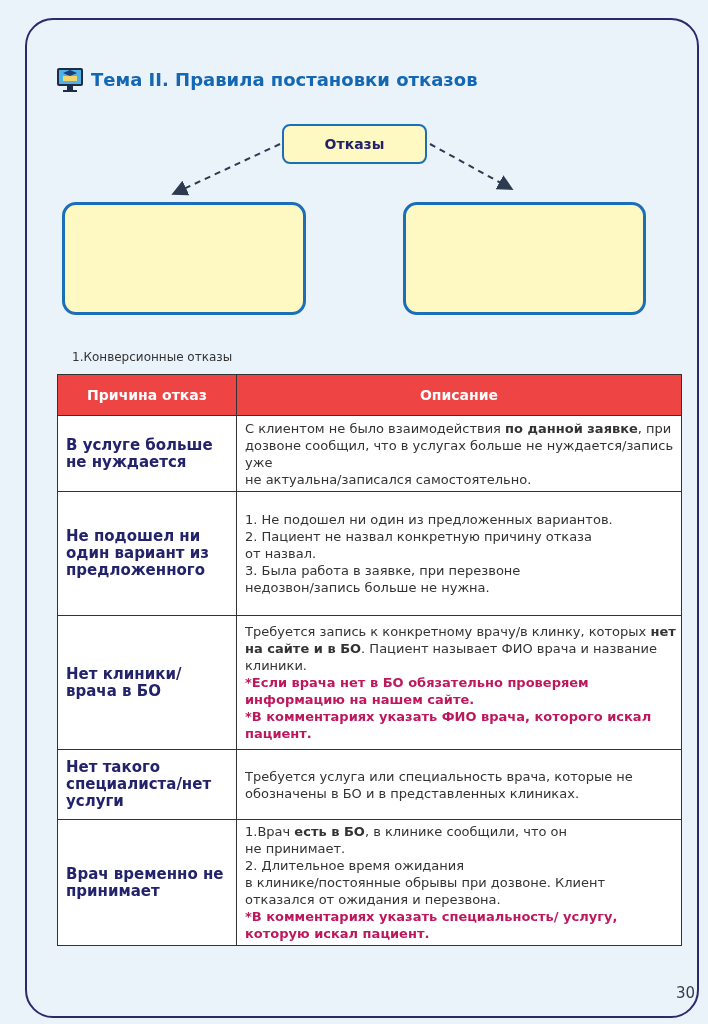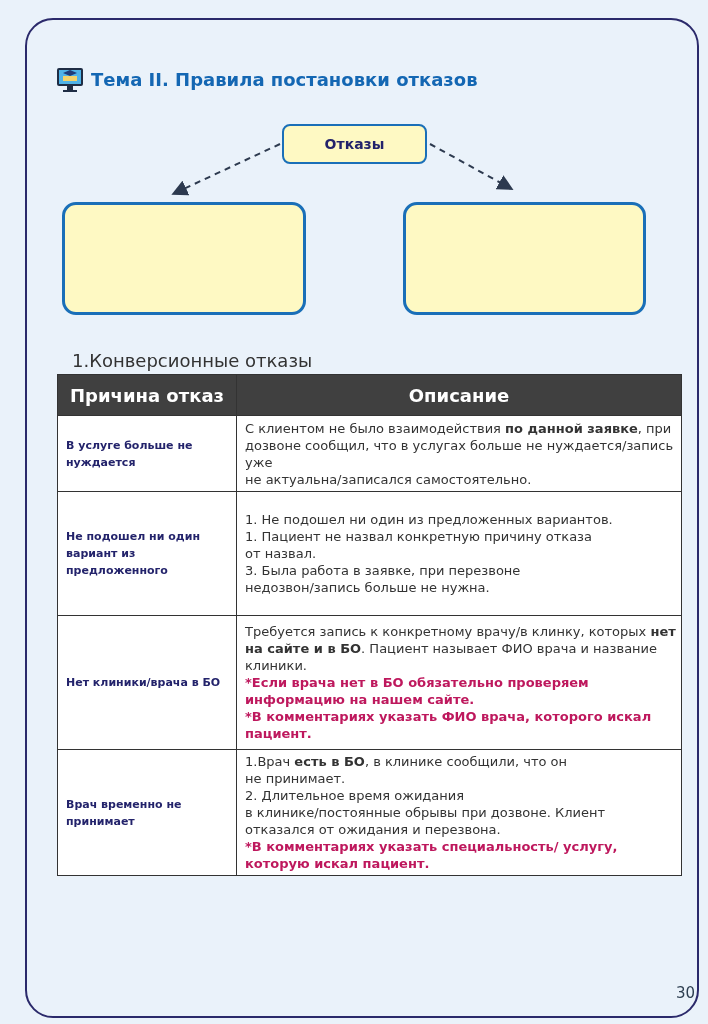--- a/index.html
+++ b/index.html
@@ -6,25 +6,25 @@
   body { width:708px; height:1024px; background:#eaf2fa; position:relative; overflow:hidden; font-family:"DejaVu Sans", sans-serif; }
   .frame { position:absolute; left:25px; top:18px; width:674px; height:1000px; box-sizing:border-box; border:2px solid #2b2a6b; border-radius:28px; }
   .title { position:absolute; left:55px; top:64px; display:flex; align-items:center; gap:6px; }
   .title-text { color:#1467b3; font-weight:bold; font-size:18px; }
   .monitor { width:30px; height:30px; }
   .node { position:absolute; background:#fef9c3; border:2px solid #1a6fb8; border-radius:8px; box-sizing:border-box; }
   .node-root { left:282px; top:124px; width:145px; height:40px; display:flex; align-items:center; justify-content:center; color:#23236b; font-weight:bold; font-size:14px; }
   .node-left { left:62px; top:202px; width:244px; height:113px; border-width:3px; border-radius:14px; }
   .node-right { left:403px; top:202px; width:243px; height:113px; border-width:3px; border-radius:14px; }
   svg.arrows { position:absolute; left:0; top:0; }
-  .section { position:absolute; left:72px; top:350px; font-size:18px; color:#333;text-align:right; }
+  .section { position:absolute; left:72px; top:350px; font-size:12px; color:#333;text-align:right; }
   table { position:absolute; left:57px; top:374px; width:625px; border-collapse:collapse; font-size:13px; }
-  th { background:#404040; color:#fff; height:38px; font-size:18px; border:1.5px solid #333; }
+  th { background:#ef4444; color:#fff; height:38px; font-size:14px; border:1.5px solid #333; }
   td { background:#fff; border:1.5px solid #333; padding:3px 4px 3px 8px; vertical-align:middle; line-height:17px; }
-  td.reason { width:166px; color:#23236b; font-weight:bold; font-size:11px; }
+  td.reason { width:166px; color:#23236b; font-weight:bold; font-size:15px; }
   td.desc { color:#333; }
   .hl { color:#be185d; font-weight:bold; }
   .page-num { position:absolute; left:676px; top:984px; font-size:15px; color:#2d3e50; }
 </style>
 </head>
 <body>
 
 <div class="frame"></div>
 
 <div class="title">
@@ -62,25 +62,29 @@
       <th>Описание</th>
     </tr>
   </thead>
   <tbody id="tbody">
       <tr style="height: 76px;">
         <td class="reason">В услуге больше не нуждается</td>
         <td class="desc"><span>С клиентом не было взаимодействия </span><span style="font-weight: bold;">по данной заявке</span><span>, при дозвоне сообщил, что в услугах больше не нуждается/запись уже</span><br><span>не актуальна/записался самостоятельно.</span></td>
       </tr>
       <tr style="height: 124px;">
         <td class="reason">Не подошел ни один вариант из предложенного</td>
-        <td class="desc"><span>1. Не подошел ни один из предложенных вариантов.</span><br><span>1. Пациент не назвал конкретную причину отказа</span><br><span>от назвал.</span><br><span>3. Была работа в заявке, при перезвоне</span><br><span>недозвон/запись больше не нужна.</span></td>
+        <td class="desc"><span>1. Не подошел ни один из предложенных вариантов.</span><br><span>2. Пациент не назвал конкретную причину отказа</span><br><span>от назвал.</span><br><span>3. Была работа в заявке, при перезвоне</span><br><span>недозвон/запись больше не нужна.</span></td>
       </tr>
       <tr style="height: 134px;">
         <td class="reason">Нет клиники/врача в БО</td>
         <td class="desc"><span>Требуется запись к конкретному врачу/в клинку, которых </span><span style="font-weight: bold;">нет на сайте и в БО</span><span>. Пациент называет ФИО врача и название клиники.</span><br><span class="hl">*Если врача нет в БО обязательно проверяем информацию на нашем сайте.</span><br><span class="hl">*В комментариях указать ФИО врача, которого искал пациент.</span></td>
+      </tr>
+      <tr style="height: 70px;">
+        <td class="reason">Нет такого специалиста/нет услуги</td>
+        <td class="desc"><span>Требуется услуга или специальность врача, которые не обозначены в БО и в представленных клиниках.</span></td>
       </tr>
       <tr style="height: 126px;">
         <td class="reason">Врач временно не принимает</td>
         <td class="desc"><span>1.Врач </span><span style="font-weight: bold;">есть в БО</span><span>, в клинике сообщили, что он</span><br><span>не принимает.</span><br><span>2. Длительное время ожидания</span><br><span>в клинике/постоянные обрывы при дозвоне. Клиент отказался от ожидания и перезвона.</span><br><span class="hl">*В комментариях указать специальность/ услугу, которую искал пациент.</span></td>
       </tr>
     </tbody>
 </table>
 
 <div class="page-num">30</div>
 

